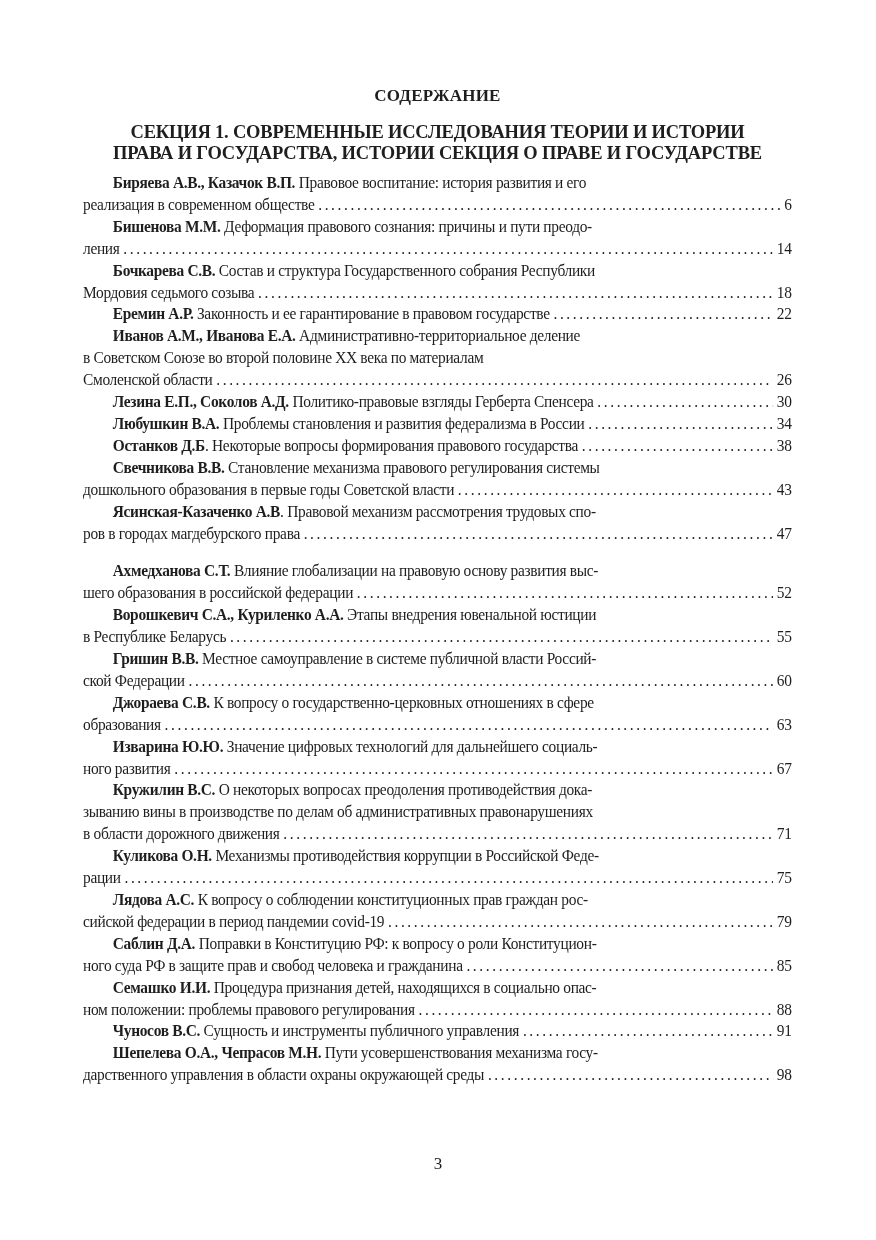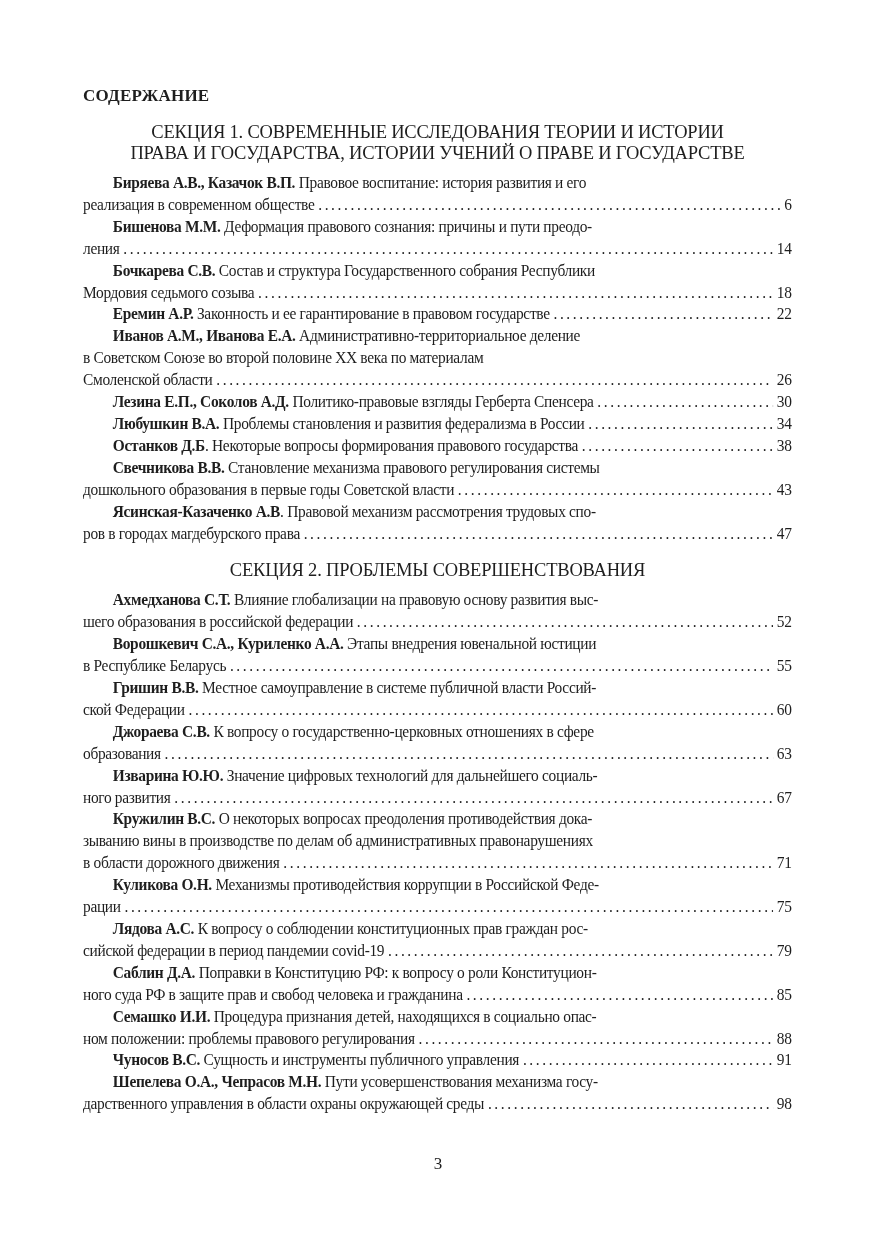--- a/index.html
+++ b/index.html
@@ -3,25 +3,25 @@
   <meta charset="utf-8">
   <style>
     html, body { margin: 0; padding: 0; background: #ffffff; }
     body {
       width: 876px; height: 1240px; position: relative; overflow: hidden;
       font-family: "Liberation Serif", "DejaVu Serif", serif;
       color: #1e1e1e;
     }
     .page { position: absolute; left: 83px; top: 86px; width: 709px; }
     .toc-title {
-      font-weight: bold; font-size: 17px;
+      text-align: center; font-weight: bold; font-size: 17px;
       letter-spacing: 0.2px; margin: 0 0 16px 0; line-height: 20px;
     }
     .section-title {
-      text-align: center; font-weight: normal; font-size: 18.5px;
+      text-align: center; font-weight: bold; font-size: 18.5px;
       line-height: 21px; margin: 0 0 8px 0; letter-spacing: -0.2px;
     }
     .section-title.s2 { margin-top: 16px; }
     .entry {
       font-size: 16.6px; line-height: 21.9px; text-indent: 32px;
       margin: 0; letter-spacing: -0.35px;
       transform: scaleX(0.93); transform-origin: left top; width: 762px;
     }
     .entry .author { font-weight: bold; }
     .last-line {
@@ -39,21 +39,21 @@
     }
   </style>
 </head>
 <body>
 
 <div class="page">
   <div class="toc-title">СОДЕРЖАНИЕ</div>
   <div id="sections">
       <div class="section-title">
         <div>СЕКЦИЯ 1. СОВРЕМЕННЫЕ ИССЛЕДОВАНИЯ ТЕОРИИ И ИСТОРИИ</div>
-        <div>ПРАВА И ГОСУДАРСТВА, ИСТОРИИ УЧЕНИЙ О ПРАВЕ И ГОСУДАРСТВЕ</div>
+        <div>ПРАВА И ГОСУДАРСТВА, ИСТОРИИ СЕКЦИЯ О ПРАВЕ И ГОСУДАРСТВЕ</div>
       </div>
       <div class="entry">
         <div><span class="author">Биряева А.В., Казачок В.П.</span> <span>Правовое воспитание: история развития и его</span></div>
         <div class="last-line">
           <span class="lt"><span>реализация в современном обществе</span></span>
           <span class="dots">........................................................................................................................................................................................................</span>
           <span class="pg">6</span>
         </div>
       </div>
       <div class="entry">
@@ -119,21 +119,20 @@
       </div>
       <div class="entry">
         <div><span class="author">Ясинская-Казаченко А.В</span><span>. Правовой механизм рассмотрения трудовых спо-</span></div>
         <div class="last-line">
           <span class="lt"><span>ров в городах магдебурского права</span></span>
           <span class="dots">........................................................................................................................................................................................................</span>
           <span class="pg">47</span>
         </div>
       </div>
       <div class="section-title s2">
-        <div>СЕКЦИЯ 2. ПРОБЛЕМЫ СОВЕРШЕНСТВОВАНИЯ</div>
       </div>
       <div class="entry">
         <div><span class="author">Ахмедханова С.Т.</span> <span>Влияние глобализации на правовую основу развития выс-</span></div>
         <div class="last-line">
           <span class="lt"><span>шего образования в российской федерации</span></span>
           <span class="dots">........................................................................................................................................................................................................</span>
           <span class="pg">52</span>
         </div>
       </div>
       <div class="entry">

